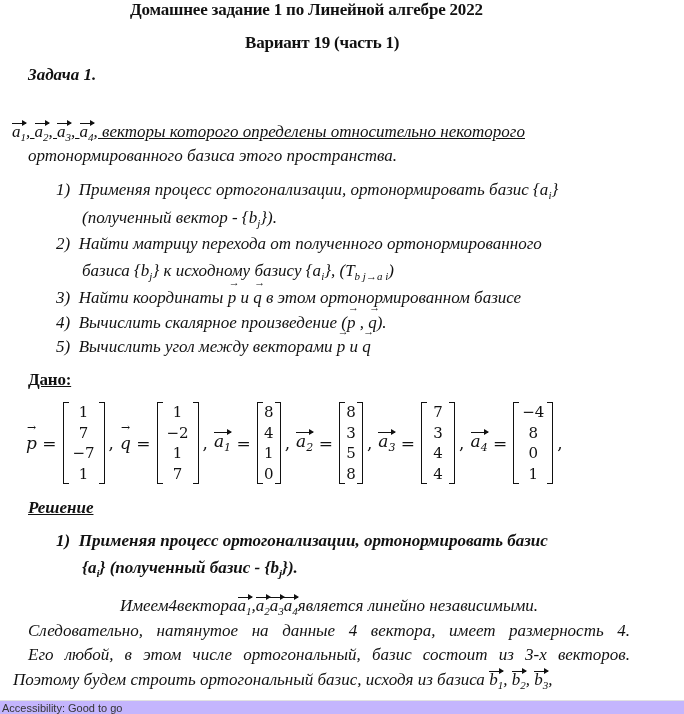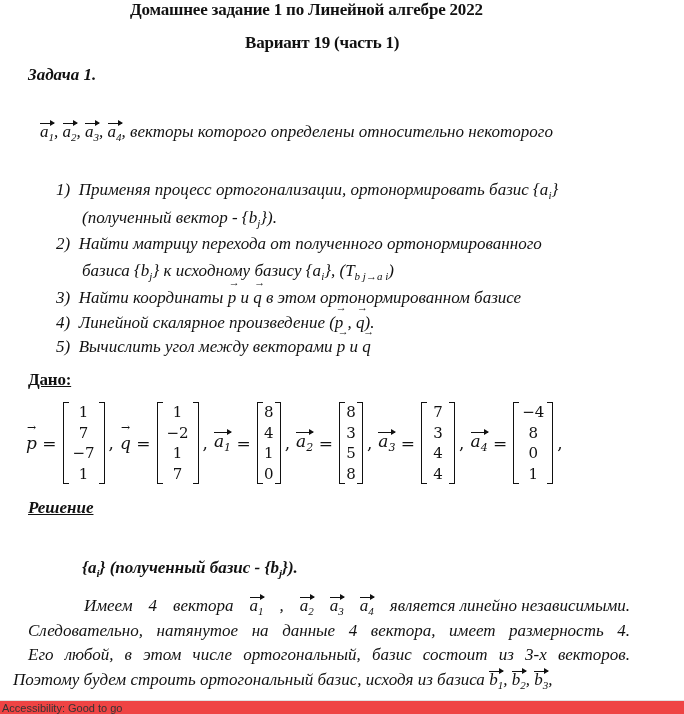--- a/index.html
+++ b/index.html
@@ -36,58 +36,59 @@
     height: 82px; padding: 0 6px; position: relative; margin-right: 2px; font-size: 15px; line-height: 20px;
   }
   .mat::before, .mat::after {
     content: ""; position: absolute; top: 0; bottom: 0; width: 5px;
     border-top: 1.5px solid #111; border-bottom: 1.5px solid #111;
   }
   .mat::before { left: 0; border-left: 1.5px solid #111; }
   .mat::after { right: 0; border-right: 1.5px solid #111; }
   .sep { margin: 0 6px 0 2px; }
   .statusbar {
-    position: absolute; left: 0; top: 700px; width: 684px; height: 14px; background: #ef4444;
+    position: absolute; left: 0; top: 700px; width: 684px; height: 14px; background: #c4b5fd;
     border-top: 1px solid #e1e1e1; font-family: "Liberation Sans", "DejaVu Sans", sans-serif; font-size: 11px;
     color: #333; line-height: 14px;
   }
   .statusbar span { padding-left: 2px; }
   .justify { width: 600px; text-align: justify; text-align-last: justify; white-space: normal; }
 </style>
 </head>
 <body>
 
 <div class="page">
 
   <div class="abs title" style="left:130px; top:0px;">Домашнее задание 1 по Линейной алгебре 2022</div>
   <div class="abs title" style="left:245px; top:33px;text-align:right;">Вариант 19 (часть 1)</div>
 
   <div class="abs bi" style="left:28px; top:65px; font-weight:bold;">Задача 1.</div>
 
-  <div class="abs it" style="left:40px; top:122px;">
+  <div class="abs it" style="left:12px; top:122px;text-decoration:underline;">
     <span class="vec">a<sub>1</sub></span>, <span class="vec">a<sub>2</sub></span>, <span class="vec">a<sub>3</sub></span>, <span class="vec">a<sub>4</sub></span><span>, векторы которого определены относительно некоторого</span>
   </div>
+  <div class="abs it" style="left:28px; top:146px;">ортонормированного базиса этого пространства.</div>
 
   <div class="abs it" style="left:56px; top:180px;font-family:Liberation Serif, serif;">
     <span>1)</span>&nbsp;&nbsp;<span>Применяя процесс ортогонализации, ортонормировать базис {a</span><sub>i</sub><span>}</span>
   </div>
   <div class="abs it" style="left:82px; top:208px;">
     <span>(полученный вектор - {b</span><sub>j</sub><span>}).</span>
   </div>
   <div class="abs it" style="left:56px; top:234px;">
     <span>2)</span>&nbsp;&nbsp;<span>Найти матрицу перехода от полученного ортонормированного</span>
   </div>
   <div class="abs it" style="left:82px; top:261px;">
     <span>базиса {b</span><sub>j</sub><span>} к исходному базису {a</span><sub>i</sub><span>}, (T</span><sub>b j→a i</sub><span>)</span>
   </div>
   <div class="abs it" style="left:56px; top:288px;">
     <span>3)</span>&nbsp;&nbsp;<span>Найти координаты </span><span class="pvec">p</span><span> и </span><span class="pvec">q</span><span> в этом ортонормированном базисе</span>
   </div>
   <div class="abs it" style="left:56px; top:313px;">
-    <span>4)</span>&nbsp;&nbsp;<span>Линейной скалярное произведение (</span><span class="pvec">p</span><span> , </span><span class="pvec">q</span><span>).</span>
+    <span>4)</span>&nbsp;&nbsp;<span>Вычислить скалярное произведение (</span><span class="pvec">p</span><span> , </span><span class="pvec">q</span><span>).</span>
   </div>
   <div class="abs it" style="left:56px; top:337px;">
     <span>5)</span>&nbsp;&nbsp;<span>Вычислить угол между векторами </span><span class="pvec">p</span><span> и </span><span class="pvec">q</span>
   </div>
 
   <div class="abs title underline" style="left:28px; top:370px;">Дано:</div>
 
   <div class="matrow">
     <span class="mlabel"><span class="pvec" style="font-style:italic">p</span>&nbsp;<span>=</span></span>
     <span class="mat" style="width:30px;">
@@ -133,25 +134,28 @@
     <span class="mat" style="width:28px;">
       <span>−4</span>
       <span>8</span>
       <span>0</span>
       <span>1</span>
     </span>
     <span class="sep">,</span>
   </div>
 
   <div class="abs bi underline" style="left:28px; top:498px;">Решение</div>
+  <div class="abs bi" style="left:56px; top:531px;">
+    <span>1)</span>&nbsp;&nbsp;<span>Применяя процесс ортогонализации, ортонормировать базис</span>
+  </div>
   <div class="abs bi" style="left:82px; top:558px;">
     <span>{a</span><sub>i</sub><span>} (полученный базис - {b</span><sub>j</sub><span>}).</span>
   </div>
 
-  <div class="abs it" style="left:28px; top:596px; width:602px; display:flex; justify-content:flex-end;gap:16px;">
+  <div class="abs it" style="left:28px; top:596px; width:602px; display:flex; justify-content:center;">
     <span>Имеем</span>
     <span>4</span>
     <span>вектора</span>
     <span class="vec">a<sub>1</sub></span>
       <span>,</span>
     <span class="vec">a<sub>2</sub></span>
     <span class="vec">a<sub>3</sub></span>
     <span class="vec">a<sub>4</sub></span>
     <span> является линейно независимыми.</span>
   </div>

